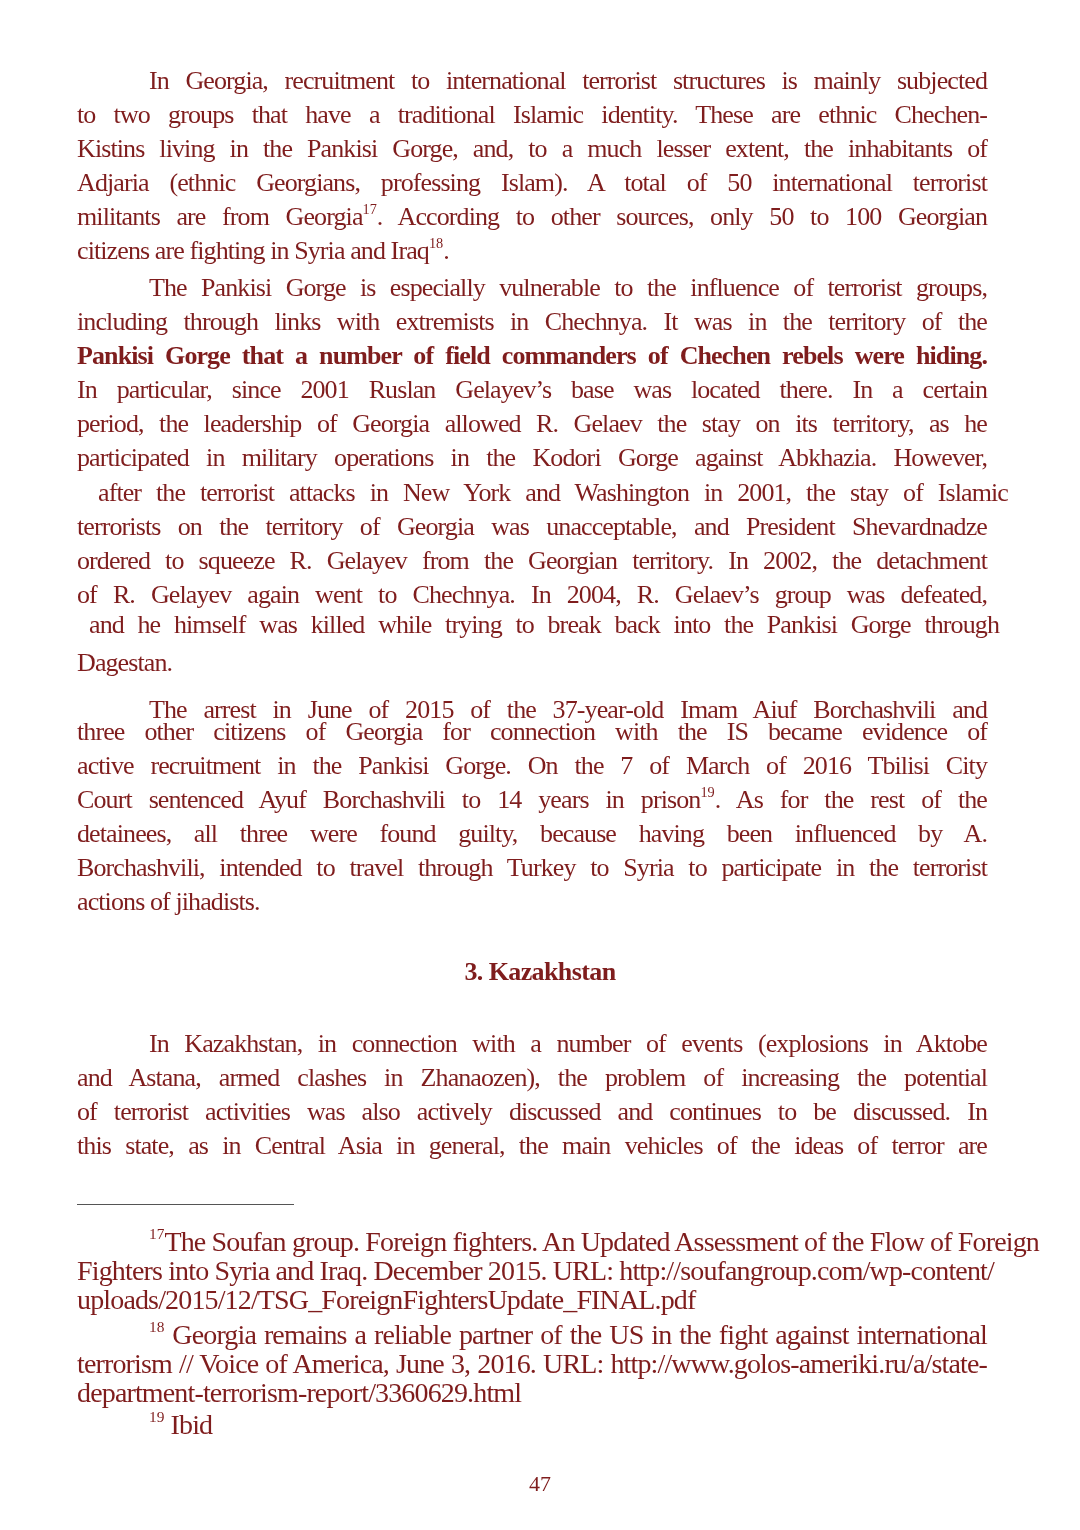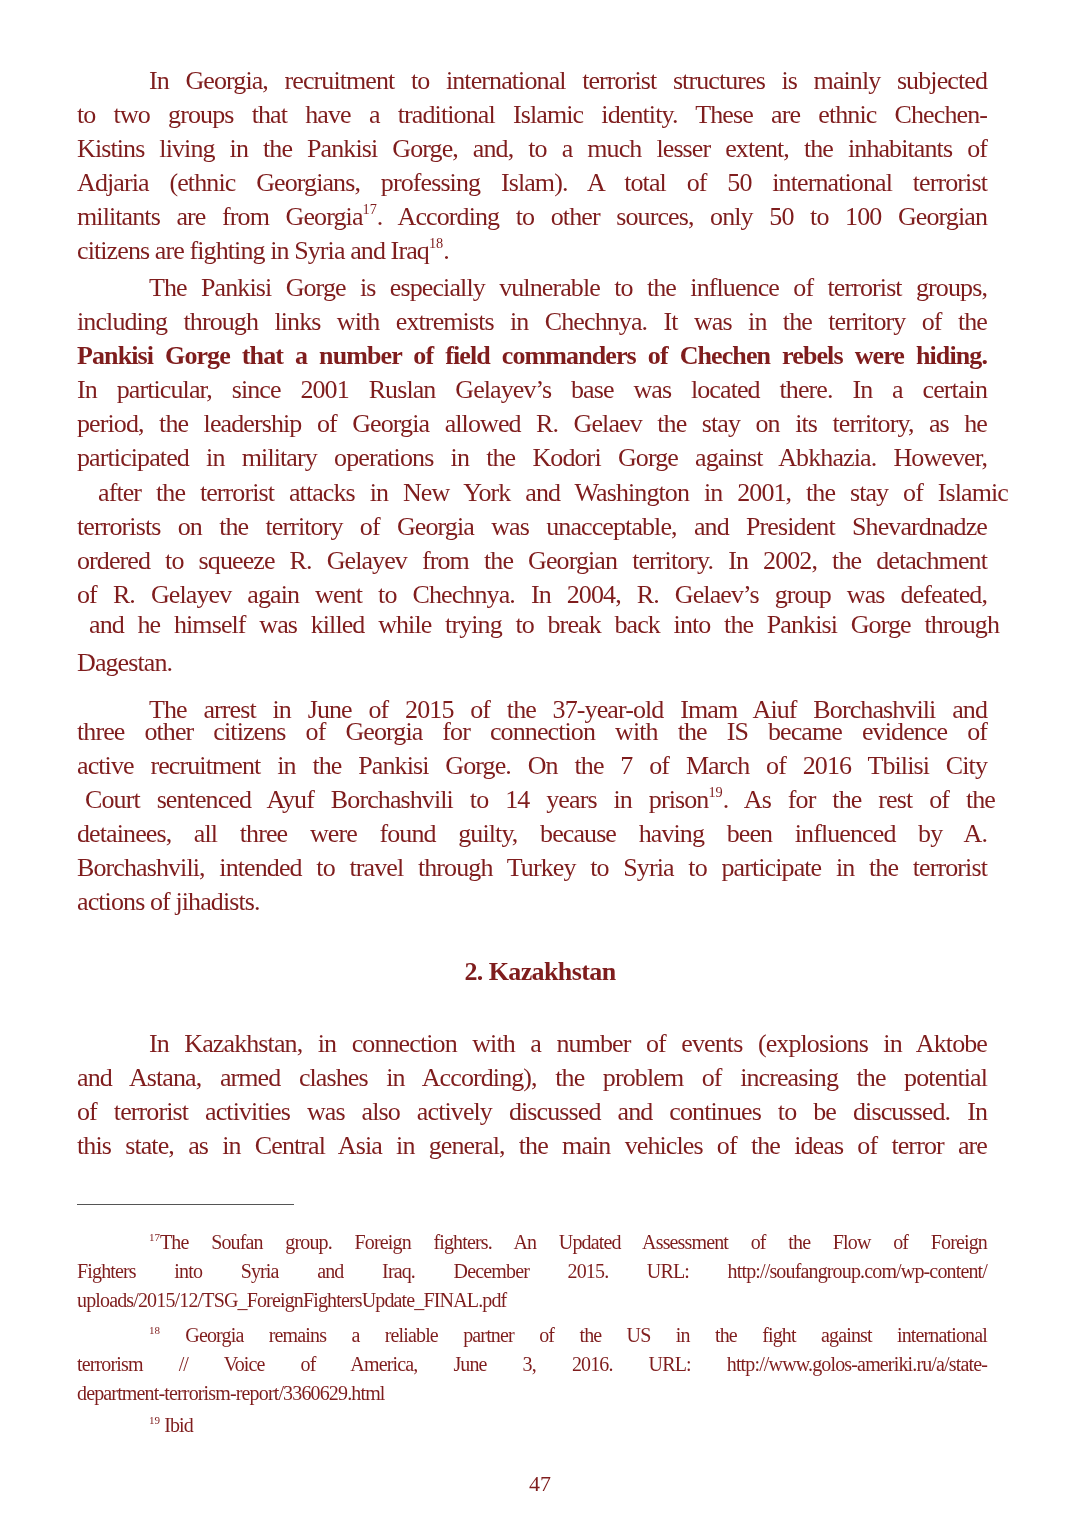--- a/index.html
+++ b/index.html
@@ -23,21 +23,21 @@
     position: absolute; left: 0; width: 1080px; top: 955px;
     font-size: 26px; line-height: 34px; font-weight: bold;
     text-align: center; letter-spacing: -0.6px;
   }
   .fn-rule {
     position: absolute; left: 77px; top: 1204px; width: 217px; height: 1px;
     background: #555;
   }
   .fline {
     position: absolute; left: 77px; width: 910px;
-    font-size: 20px; line-height: 28px; height: 28px;
+    font-size: 28px; line-height: 28px; height: 28px;
     white-space: nowrap; text-align: justify; text-align-last: justify;
     letter-spacing: -0.85px;
   }
   .fline.indent { left: 149px; width: 838px; }
   .fline.last { text-align-last: left; }
   sup { font-size: 0.55em; vertical-align: 0; position: relative; top: -0.75em; letter-spacing: 0; }
   .page-number {
     position: absolute; left: 0; width: 1080px; top: 1470px;
     font-size: 22px; line-height: 28px; text-align: center;
   }
@@ -68,31 +68,31 @@
     <div class="line" style="top: 544px; width: 910px;">ordered to squeeze R. Gelayev from the Georgian territory. In 2002, the detachment</div>
     <div class="line" style="top: 578px; width: 910px;">of R. Gelayev again went to Chechnya. In 2004, R. Gelaev’s group was defeated,</div>
     <div class="line" style="top: 608px; width: 910px; margin-left: 12px;">and he himself was killed while trying to break back into the Pankisi Gorge through</div>
     <div class="line last" style="top: 646px; width: 910px;">Dagestan.</div>
   </div>
 
   <div>
     <div class="line indent" style="top: 681px; width: 838px; margin-top: 12px;">The arrest in June of 2015 of the 37-year-old Imam Aiuf Borchashvili and</div>
     <div class="line" style="top: 715px; width: 910px;">three other citizens of Georgia for connection with the IS became evidence of</div>
     <div class="line" style="top: 749px; width: 910px;">active recruitment in the Pankisi Gorge. On the 7 of March of 2016 Tbilisi City</div>
-    <div class="line" style="top: 783px; width: 910px; margin-left: 8px;"><span>Court sentenced Ayuf Borchashvili to 14 years in prison</span><sup>19</sup><span>. As for the rest of the</span></div>
+    <div class="line" style="top: 783px; width: 910px;"><span>Court sentenced Ayuf Borchashvili to 14 years in prison</span><sup>19</sup><span>. As for the rest of the</span></div>
     <div class="line" style="top: 817px; width: 910px;">detainees, all three were found guilty, because having been influenced by A.</div>
     <div class="line" style="top: 851px; width: 910px;">Borchashvili, intended to travel through Turkey to Syria to participate in the terrorist</div>
     <div class="line last" style="top: 885px; width: 910px;">actions of jihadists.</div>
   </div>
 
-  <div class="heading">2.  Kazakhstan</div>
+  <div class="heading">3.  Kazakhstan</div>
 
   <div>
     <div class="line indent" style="top: 1027px; width: 838px;">In Kazakhstan, in connection with a number of events (explosions in Aktobe</div>
-    <div class="line" style="top: 1061px; width: 910px;">and Astana, armed clashes in According), the problem of increasing the potential</div>
+    <div class="line" style="top: 1061px; width: 910px;">and Astana, armed clashes in Zhanaozen), the problem of increasing the potential</div>
     <div class="line" style="top: 1095px; width: 910px;">of terrorist activities was also actively discussed and continues to be discussed. In</div>
     <div class="line" style="top: 1129px; width: 910px;">this state, as in Central Asia in general, the main vehicles of the ideas of terror are</div>
   </div>
 
   <div class="fn-rule"></div>
 
   <div>
     <div class="fline indent" style="top: 1228px; width: 838px;"><sup>17</sup><span>The Soufan group. Foreign fighters. An Updated Assessment of the Flow of Foreign</span></div>
     <div class="fline" style="top: 1257px; width: 910px;">Fighters into Syria and Iraq. December 2015.  URL: http://soufangroup.com/wp-content/</div>
     <div class="fline last" style="top: 1286px; width: 910px;">uploads/2015/12/TSG_ForeignFightersUpdate_FINAL.pdf</div>

